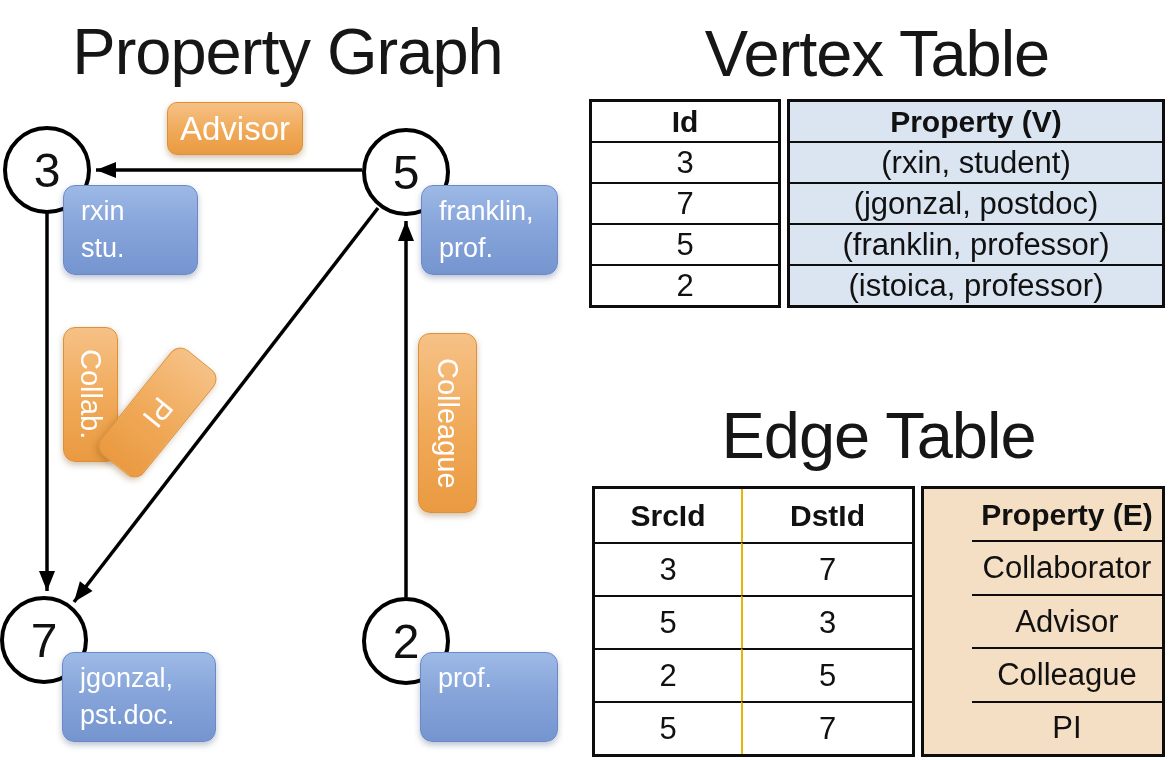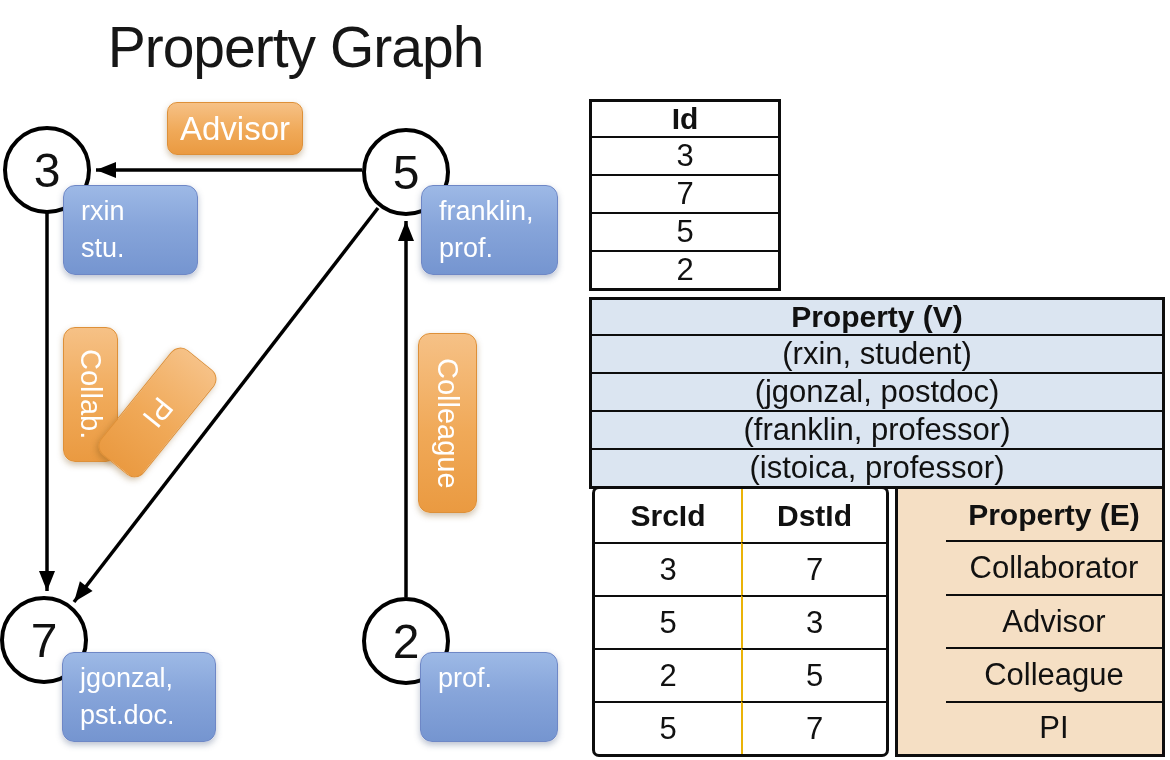--- a/index.html
+++ b/index.html
@@ -3,22 +3,22 @@
 <meta charset="utf-8">
 <style>
   html,body { margin:0; padding:0; background:#ffffff; }
   .canvas {
     position:relative; width:1170px; height:760px; overflow:hidden;
     background:#ffffff; font-family:"Liberation Sans","DejaVu Sans",sans-serif;
     color:#111;
   }
   
   .big-title {
-    position:absolute; text-align:center; font-size:57px; line-height:1.05;
-    color:#161616; letter-spacing:-1px; white-space:nowrap;margin-left:8px;
+    position:absolute; text-align:center; font-size:65px; line-height:1.05;
+    color:#161616; letter-spacing:-1px; white-space:nowrap;
   }
   .t-graph  { left:0;   top:18px;  width:575px; }
   .t-vertex { left:589px; top:20px; width:576px; }
   .t-edge   { left:592px; top:402px; width:573px; }
 
   
   svg.edges { position:absolute; left:0; top:0; z-index:1; }
 
   
   .node {
@@ -56,52 +56,53 @@
     color:#fff; display:flex; align-items:center; justify-content:center;
   }
   .eb-advisor   { left:167px; top:102px; width:136px; height:53px; font-size:33px; border-radius:10px; }
   .eb-collab    { left:63px;  top:327px; width:55px;  height:135px; font-size:29px; }
   .eb-colleague { left:418px; top:333px; width:59px;  height:180px; font-size:29px; }
   .eb-pi        { left:130px; top:345px; width:55px;  height:135px; font-size:30px; transform:rotate(39deg); }
   .vert-text { writing-mode:vertical-rl; text-orientation:mixed; }
 
   
   .tbl { position:absolute; display:flex; }
-  .vtable { left:589px; top:99px;  width:576px; height:323px; gap:6px;flex-direction:column; }
+  .vtable { left:589px; top:99px;  width:576px; height:209px; gap:6px; }
   .etable { left:592px; top:486px; width:573px; height:271px; gap:6px; }
   .sub {
     box-sizing:border-box; border:3px solid #0d0d0d; background:#fff;
     display:flex; flex-direction:column;
   }
   .sub .cell {
     flex:1; display:flex; align-items:center; justify-content:center;
     border-top:2px solid #0d0d0d; font-size:31px; white-space:nowrap;
   }
   .sub .cell.first { border-top:none; }
   .sub .cell.hdr { font-weight:bold; font-size:30px; }
   .col-id   { width:192px; }
   .col-vprop { flex:1; background:#dbe5f1; }
   .col-vprop .cell { background:#dbe5f1; }
-  .col-srcdst { width:297px; display:grid; grid-template-columns:146px 1fr; grid-template-rows:repeat(5,1fr);border-radius:7px; }
+  .col-srcdst { width:323px; display:grid; grid-template-columns:146px 1fr; grid-template-rows:repeat(5,1fr); }
   .col-srcdst .gcell {
     display:flex; align-items:center; justify-content:center;
     border-top:2px solid #0d0d0d; font-size:31px;
   }
   .col-srcdst .gcell.top { border-top:none; }
   .col-srcdst .gcell.right { border-left:2px solid #eab308; }
   .col-srcdst .gcell.hdr { font-weight:bold; font-size:30px; }
   .col-eprop { flex:1; background:#f5dfc4;padding-left:48px; }
   .col-eprop .cell { background:#f5dfc4; }
 </style>
 </head>
 <body>
 
 <div class="canvas">
 
   <div class="big-title t-graph">Property Graph</div>
+  <div class="big-title t-vertex">Vertex Table</div>
   <div class="big-title t-edge">Edge Table</div>
 
   <svg class="edges" width="1170" height="760" viewBox="0 0 1170 760">
     <defs>
       <marker id="arw" viewBox="0 0 22 18" refX="21" refY="9" markerWidth="22" markerHeight="18" markerUnits="userSpaceOnUse" orient="auto">
         <path d="M1,1 L21,9 L1,17 Z" fill="#000"></path>
       </marker>
     </defs>
     <line x1="362" y1="170" x2="96" y2="170" stroke="#000" stroke-width="3.5" marker-end="url(#arw)"></line>
     <line x1="47" y1="213" x2="47" y2="591" stroke="#000" stroke-width="3.5" marker-end="url(#arw)"></line>

